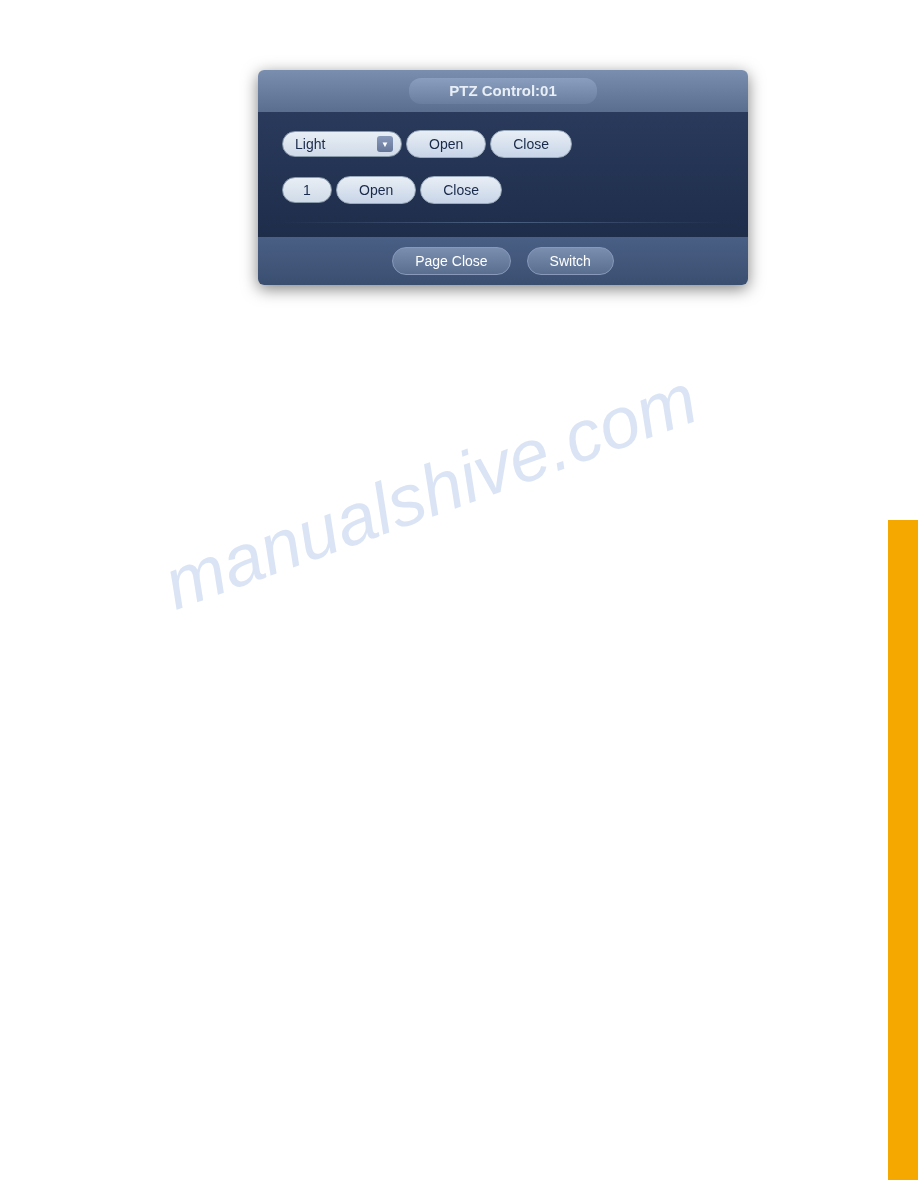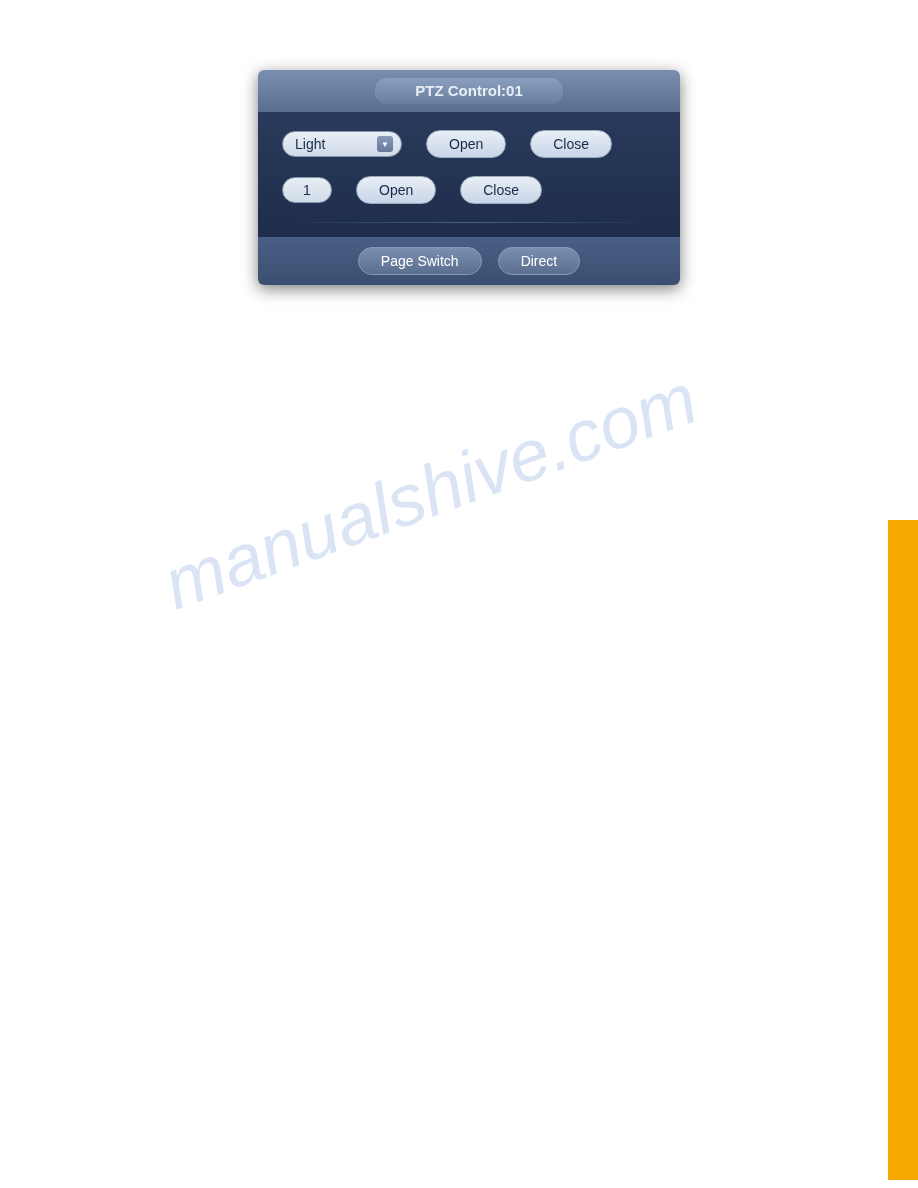--- a/index.html
+++ b/index.html
@@ -39,21 +39,21 @@
       width: 30px;
       height: 660px;
       background-color: #f5a800;
     }
 
     
     .dialog {
       position: absolute;
       top: 70px;
       left: 258px;
-      width: 422px;
+      width: 490px;
       border-radius: 6px;
       overflow: hidden;
       box-shadow: 0 4px 16px rgba(0,0,0,0.5);
     }
 
     
     .dialog-title-bar {
       background: linear-gradient(to bottom, #7a8faf, #5a6f8f);
       padding: 8px 0;
       text-align: center;
@@ -75,21 +75,21 @@
     .section-label {
       color: #5b9bd5;
       font-size: 15px;
       margin-bottom: 10px;
       font-weight: normal;
     }
 
     .control-row {
       display: flex;
       align-items: center;
-      gap: 24px;
+      gap: 4px;
       margin-bottom: 18px;
     }
 
     
     .dropdown {
       display: flex;
       align-items: center;
       background: linear-gradient(to bottom, #e8eef5, #d0dbe8);
       border: 1px solid #8899aa;
       border-radius: 14px;
@@ -213,17 +213,17 @@
         <button class="btn">Open</button>
 
         <button class="btn">Close</button>
       </div>
     </div>
 
     <div class="separator"></div>
   </div>
 
   <div class="dialog-footer">
-    <button class="btn-footer">Page Switch</button>
-    <button class="btn-footer">Direct</button>
+    <button class="btn-footer">Page Close</button>
+    <button class="btn-footer">Switch</button>
   </div>
 
 </div>
 
 </body></html>

